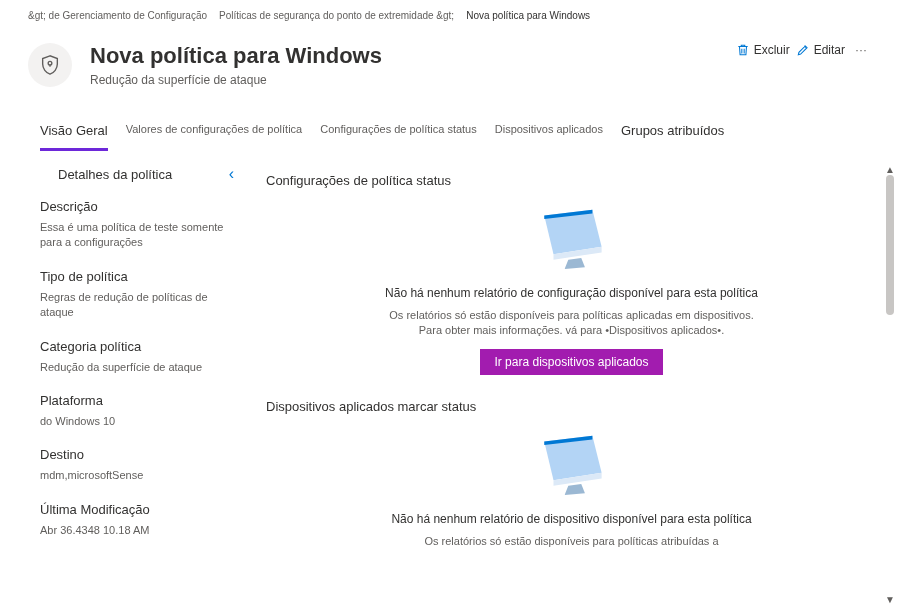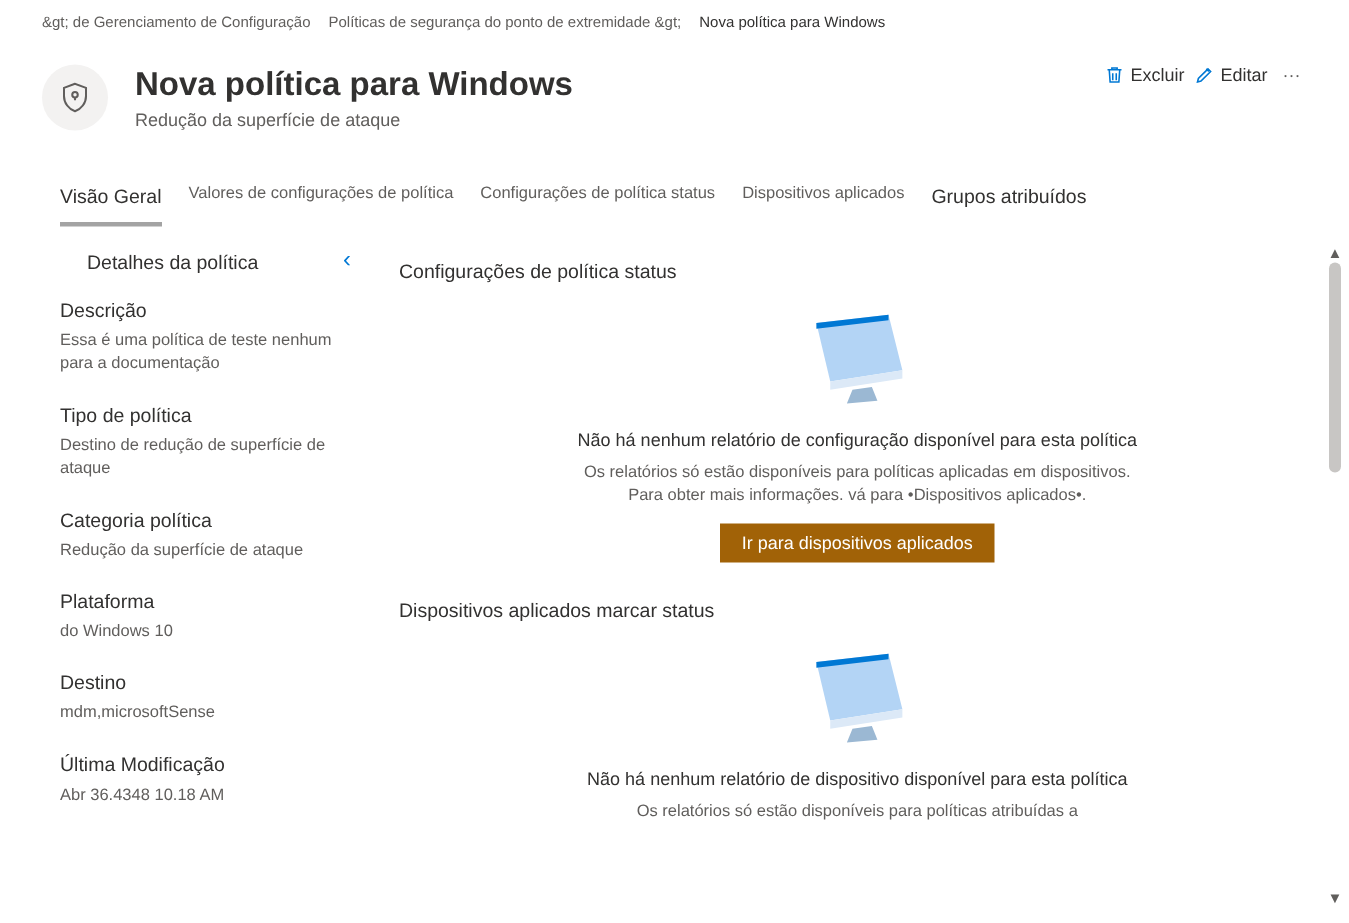--- a/index.html
+++ b/index.html
@@ -14,40 +14,40 @@
     .header-title-wrap { flex: 1; }
     .header-title { font-size: 22px; font-weight: 600; color: #323130; }
     .header-sub { font-size: 12px; color: #605e5c; margin-top: 4px; }
     .header-actions { display: flex; align-items: center; gap: 6px; font-size: 12px; color: #0078d4; }
     .action-btn { display: flex; align-items: center; gap: 4px; color: #323130; cursor: pointer; }
     .action-btn svg { width: 14px; height: 14px; }
     .more-icon { cursor: pointer; padding: 0 4px; color: #605e5c; }
 
     .tabs { display: flex; gap: 18px; padding: 20px 40px 0; border-bottom: 0; font-size: 12px; }
     .tab { padding: 6px 0 10px; cursor: pointer; color: #605e5c; font-size: 11px; }
-    .tab.active { color: #323130; font-size: 13px; border-bottom: 3px solid #a3a3a3; font-weight: 400; }
+    .tab.active { color: #323130; font-size: 13px; border-bottom: 3px solid #6d28d9; font-weight: 400; }
     .tab.last { font-size: 13px; color: #323130; }
 
     .content { display: flex; padding: 14px 4px 0 40px; position: relative; }
 
     .sidebar { width: 208px; padding-right: 8px; }
     .side-head { display: flex; align-items: center; justify-content: space-between; padding: 0 6px 16px 18px; }
     .side-head-title { font-size: 13px; color: #323130; }
     .chevron { color: #0078d4; font-size: 16px; cursor: pointer; }
     .field { padding: 0 0 18px 0; }
     .field-label { font-size: 13px; color: #323130; margin-bottom: 6px; }
     .field-val { font-size: 11px; color: #605e5c; line-height: 1.4; }
 
     .main { flex: 1; padding: 8px 18px 0 18px; }
     .section-title { font-size: 13px; color: #323130; margin-bottom: 20px; }
     .empty-block { text-align: center; padding: 0 40px 24px; }
     .empty-block .monitor { margin: 0 auto 16px; width: 74px; height: 62px; }
     .empty-title { font-size: 12px; color: #323130; margin-bottom: 8px; }
     .empty-desc { font-size: 11px; color: #605e5c; line-height: 1.4; max-width: 390px; margin: 0 auto 10px; }
-    .primary-btn { background: #a16207; color: #fff; border: none; padding: 6px 14px; font-size: 12px; cursor: pointer; }
+    .primary-btn { background: #a21caf; color: #fff; border: none; padding: 6px 14px; font-size: 12px; cursor: pointer; }
 
     .scroll-track { position: absolute; right: 2px; top: 164px; bottom: 10px; width: 14px; display: flex; flex-direction: column; align-items: center; }
     .scroll-arrow { font-size: 10px; color: #605e5c; cursor: pointer; }
     .scroll-bar-outer { flex: 1; width: 8px; background: transparent; position: relative; }
     .scroll-thumb { position: absolute; top: 0; width: 8px; height: 140px; background: #c8c6c4; border-radius: 4px; }
   </style>
 </head>
 <body>
 
 <div class="breadcrumb">
@@ -95,25 +95,25 @@
 
 <div class="content">
   <div class="sidebar">
     <div class="side-head">
       <span class="side-head-title">Detalhes da política</span>
       <span class="chevron">‹</span>
     </div>
     <div id="sidebar-fields">
         <div class="field">
           <div class="field-label">Descrição</div>
-          <div class="field-val">Essa é uma política de teste nenhum para a documentação</div>
+          <div class="field-val">Essa é uma política de teste somente para a configurações</div>
         </div>
         <div class="field">
           <div class="field-label">Tipo de política</div>
-          <div class="field-val">Destino de redução de superfície de ataque</div>
+          <div class="field-val">Regras de redução de políticas de ataque</div>
         </div>
         <div class="field">
           <div class="field-label">Categoria política</div>
           <div class="field-val">Redução da superfície de ataque</div>
         </div>
         <div class="field">
           <div class="field-label">Plataforma</div>
           <div class="field-val">do Windows 10</div>
         </div>
         <div class="field">

